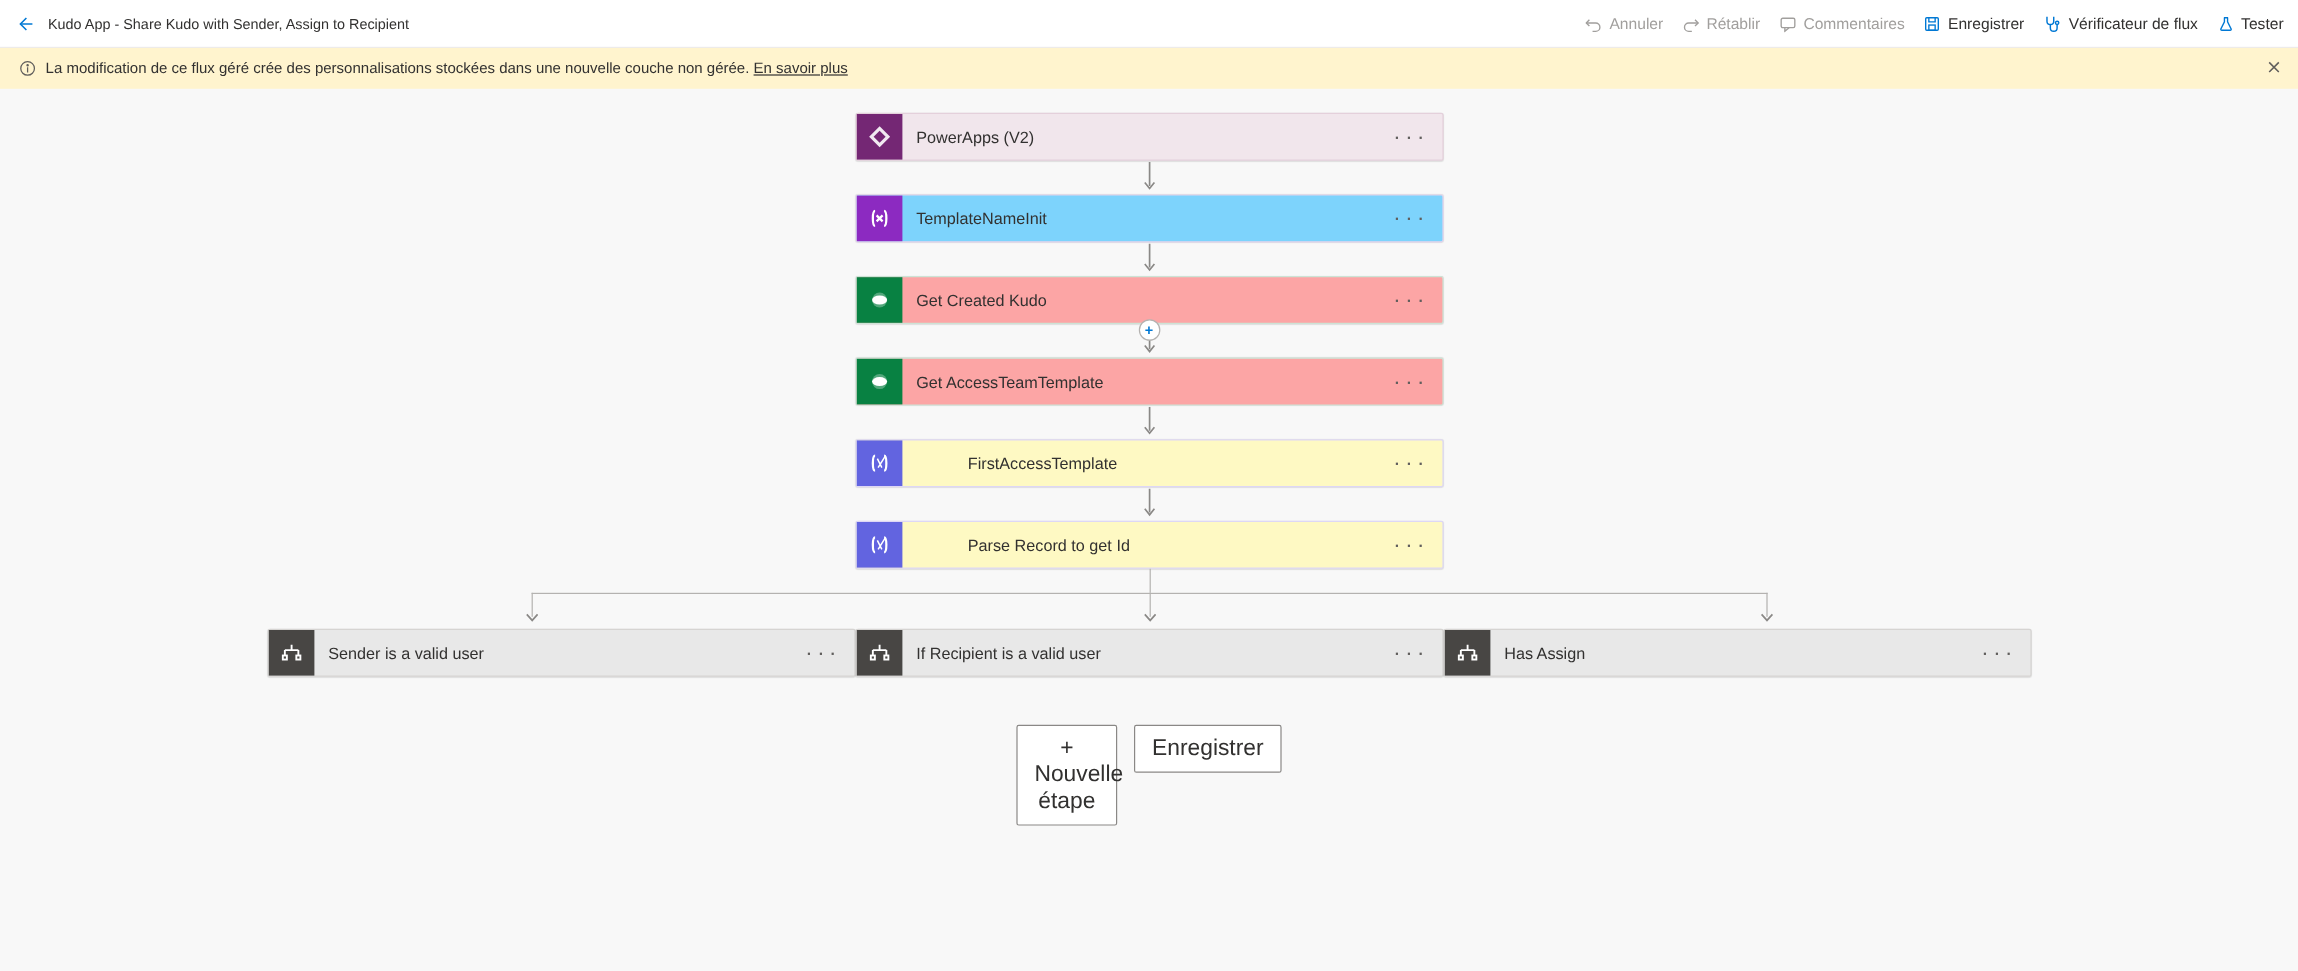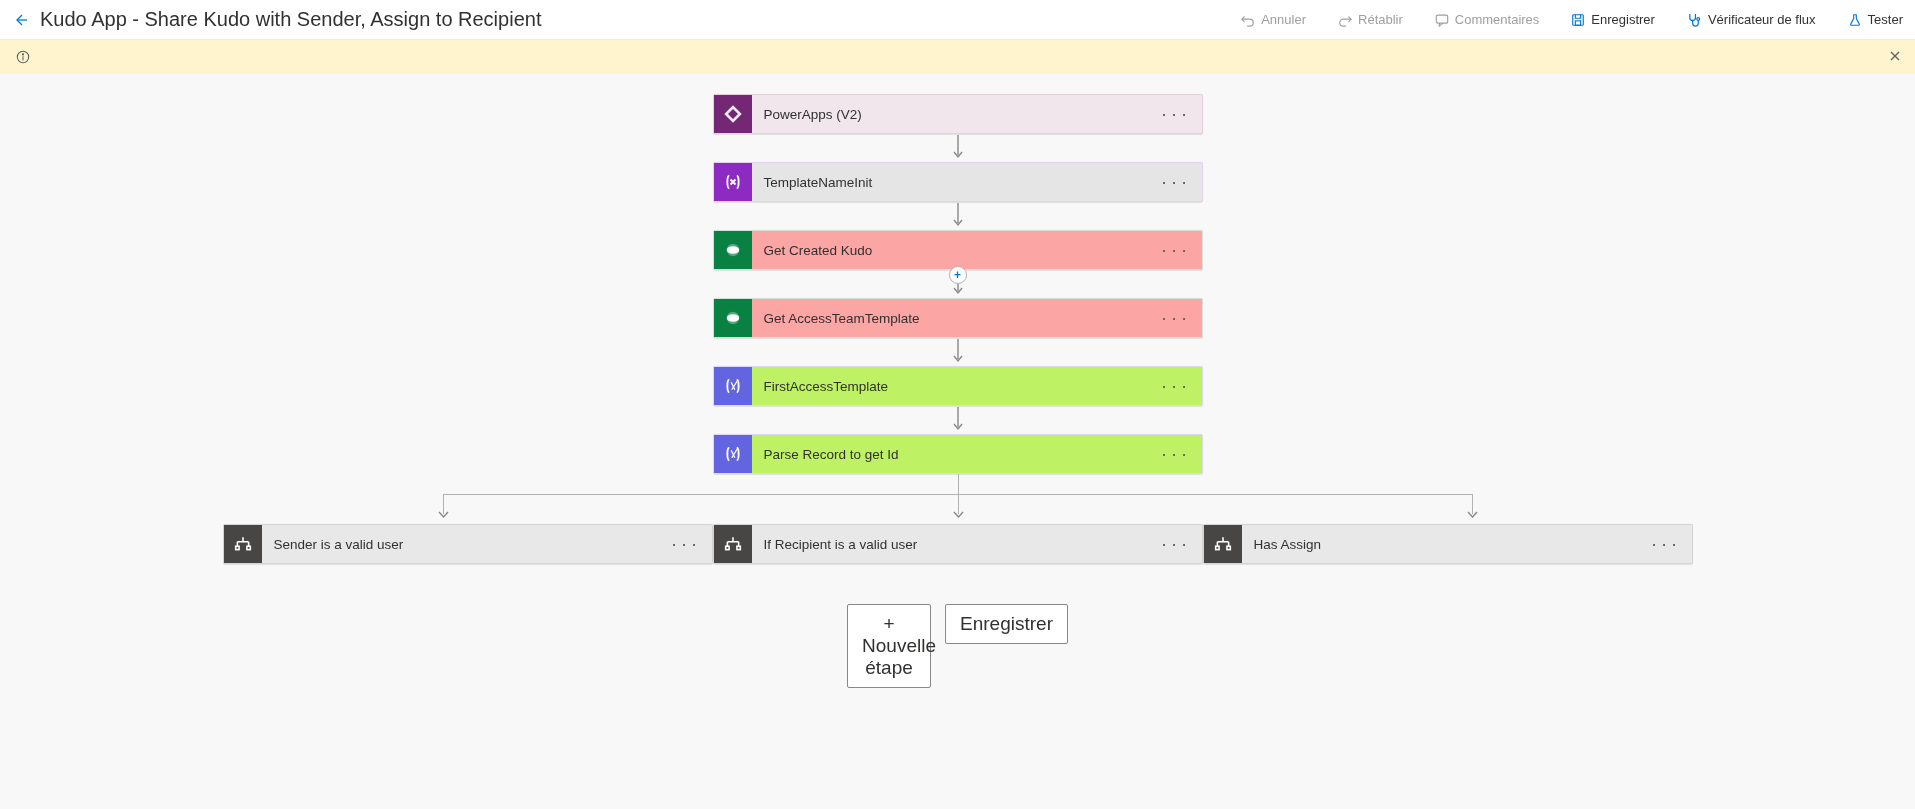--- a/index.html
+++ b/index.html
@@ -15,22 +15,22 @@
     display: flex;
     align-items: center;
     justify-content: space-between;
     height: 40px;
     padding: 0 12px;
     background: #fff;
     border-bottom: 1px solid #edebe9;
   }
   .topbar-left { display: flex; align-items: center; gap: 12px; }
   .back-arrow { cursor: pointer; color:#0078d4; display:flex; align-items:center;}
-  .title { color:#323130; font-size: 20px; text-align: center; }
-  .topbar-right { display: flex; align-items: center; gap: 32px; }
+  .title { color:#323130; font-size: 12px; text-align: center; }
+  .topbar-right { display: flex; align-items: center; gap: 16px; }
   .action { display:flex; align-items:center; gap:6px; cursor:pointer; color:#323130; }
   .action.disabled { color:#a19f9d; cursor:default; }
   .action svg { flex-shrink:0; }
   .banner {
     display:flex; align-items:center; gap:8px;
     background:#fff4ce; border:0; padding:10px 16px;
     font-size:12.5px; color:#323130;
     position:relative;
   }
   .banner .info-icon { color:#605e5c; display:flex; }
@@ -57,25 +57,25 @@
     width:38px; height:38px;
     display:flex; align-items:center; justify-content:center;
     flex-shrink:0;
     color:#fff;
   }
   .step .label { padding-left:12px; flex:1; font-size:13.5px; }
   .step .ellipsis { padding:0 14px; color:#605e5c; cursor:pointer; letter-spacing:1px; font-weight:bold;}
   
   .step.powerapps { background:#f1e6ec; border-color:#e4d0db;}
   .step.powerapps .icon { background:#742774; }
-  .step.variable { background:#e5e5e5; border-color:#e1d3ee;}
+  .step.variable { background:#7dd3fc; border-color:#e1d3ee;}
   .step.variable .icon { background:#8c2ac1; }
   .step.dataverse { background:#fca5a5; border-color:#cde3d5;}
   .step.dataverse .icon { background:#088142; }
-  .step.compose { background:#bef264; border-color:#ddd7f5;}
+  .step.compose { background:#fef9c3; border-color:#ddd7f5;gap:43px;}
   .step.compose .icon { background:#6264e0; }
   .step.condition { background:#e8e8e8; border-color:#d6d4d2;}
   .step.condition .icon { background:#484644; }
   .step.condition .icon svg { color:#fff;}
 
   .arrow { height:28px; display:flex; flex-direction:column; align-items:center; justify-content:center; position:relative;}
   .arrow svg { color:#8a8886; }
   .arrow.add .plus {
     position:absolute; top:-4px; width:18px; height:18px; border-radius:50%;
     background:#fff; border:1px solid #b4b2b0; display:flex; align-items:center; justify-content:center;
@@ -169,20 +169,24 @@
   </div>
 </div>
 
 <div class="banner">
   <span class="info-icon">
     <svg width="14" height="14" viewBox="0 0 16 16" fill="none" stroke="currentColor" stroke-width="1.2">
         <circle cx="8" cy="8" r="6.5"></circle>
         <circle cx="8" cy="5" r="0.6" fill="currentColor"></circle>
         <path d="M8 7 V12"></path>
       </svg>
+  </span>
+  <span>
+    <span>La modification de ce flux géré crée des personnalisations stockées dans une nouvelle couche non gérée.</span>
+    <a>En savoir plus</a>
   </span>
   <span class="close">
     <svg width="12" height="12" viewBox="0 0 12 12" stroke="currentColor" stroke-width="1.3">
         <path d="M2 2 L10 10 M10 2 L2 10"></path>
       </svg>
   </span>
 </div>
 
 <div class="canvas">
   <div class="col">

